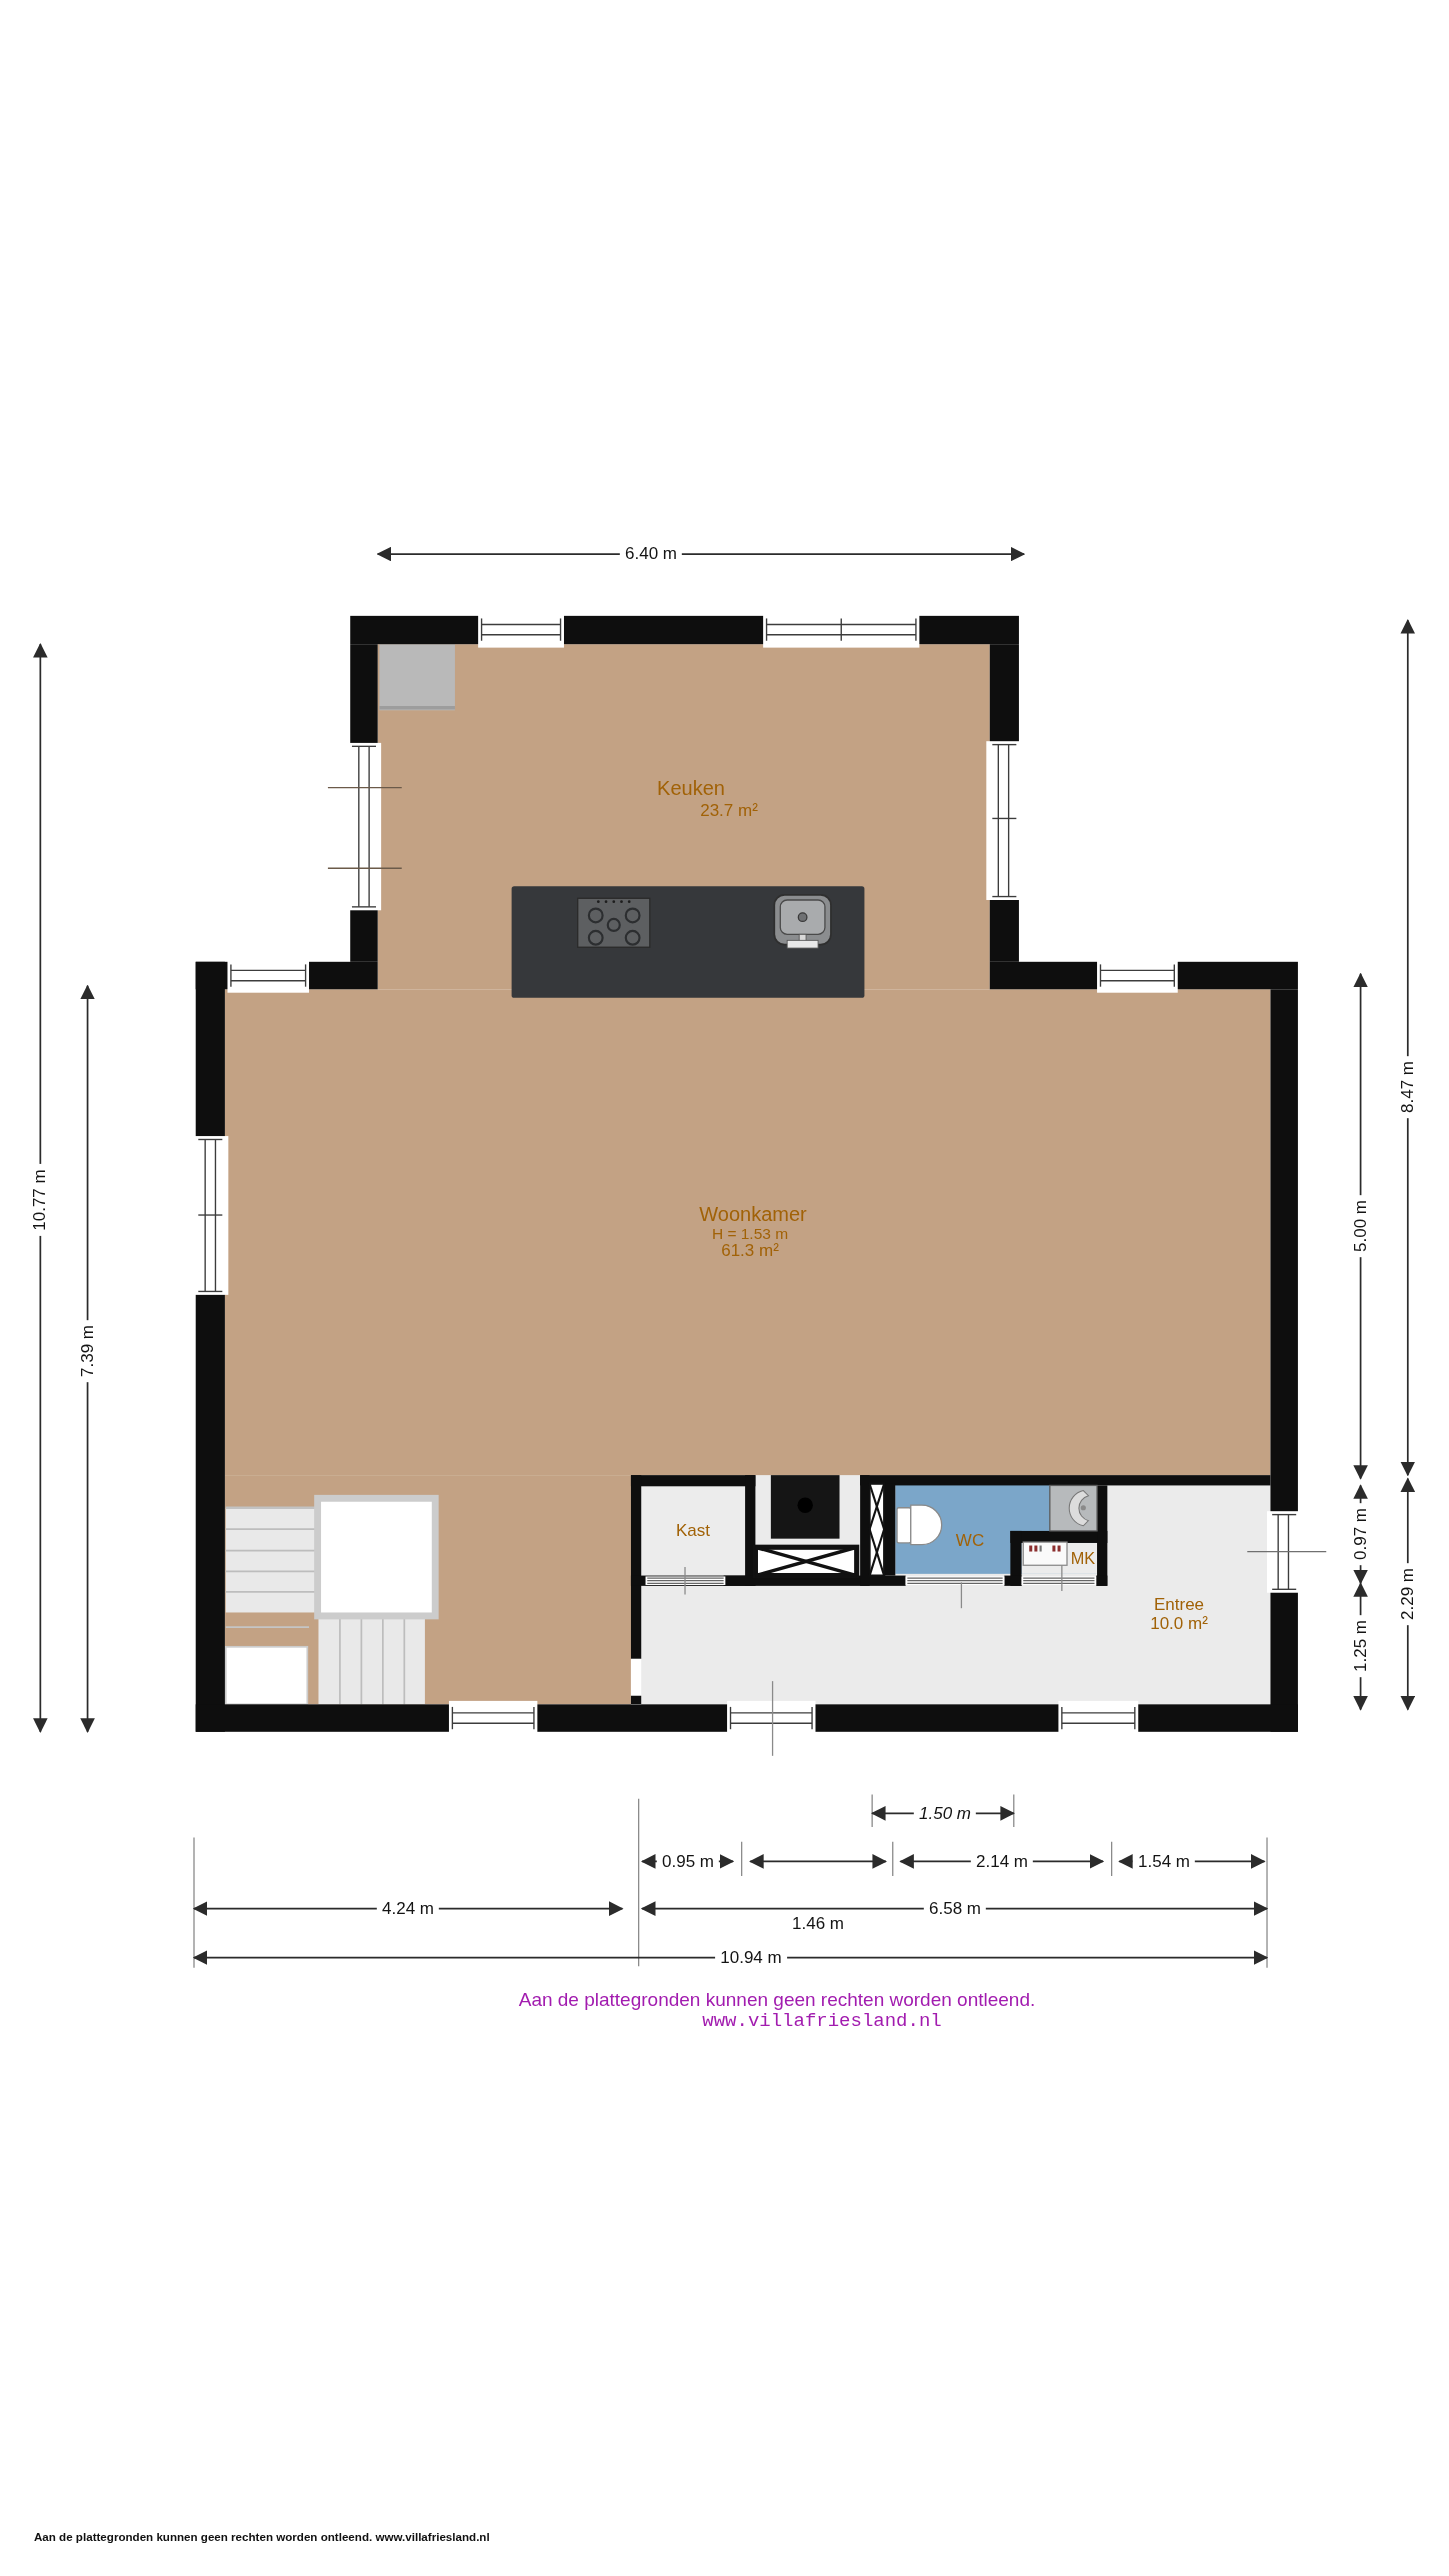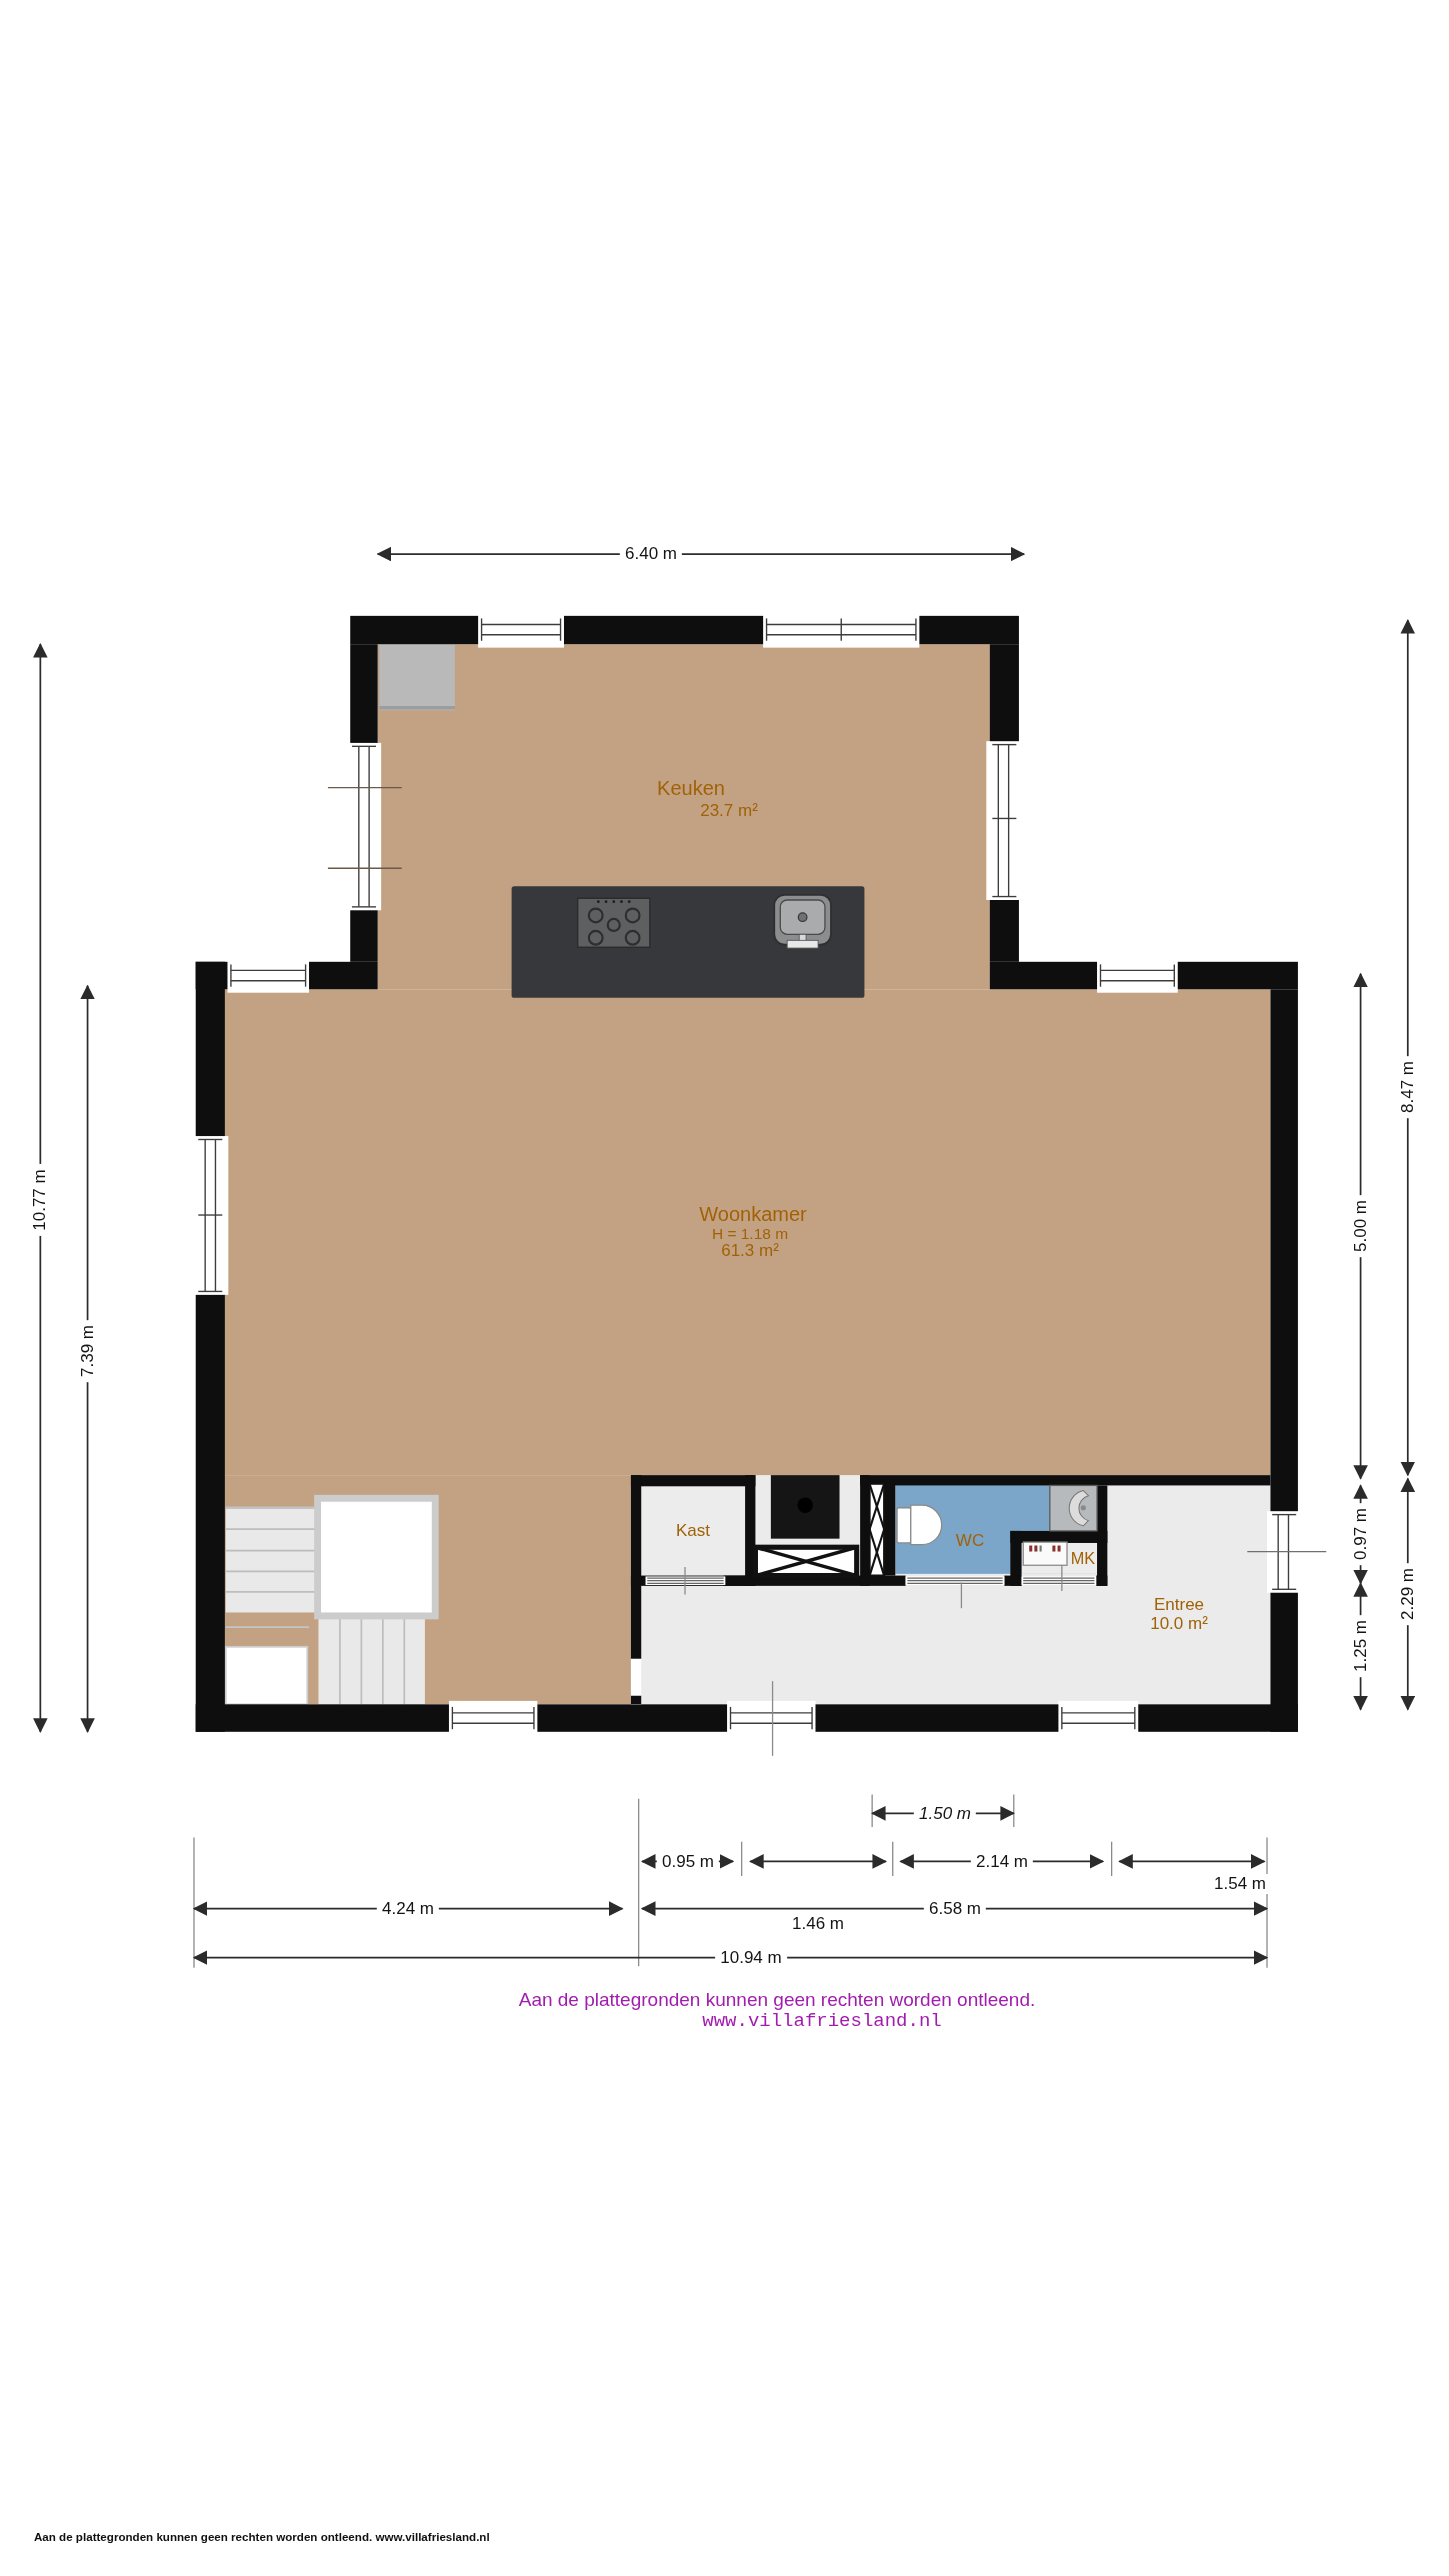--- a/index.html
+++ b/index.html
@@ -283,41 +283,41 @@
       <line x1="1304" y1="2168" x2="1473" y2="2168" marker-start="url(#ah)" marker-end="url(#ah)"></line>
       <line x1="226" y1="2223" x2="725" y2="2223" marker-start="url(#ah)" marker-end="url(#ah)"></line>
       <line x1="748" y1="2223" x2="1476" y2="2223" marker-start="url(#ah)" marker-end="url(#ah)"></line>
       <line x1="226" y1="2280" x2="1476" y2="2280" marker-start="url(#ah)" marker-end="url(#ah)"></line>
     </g>
   </svg>
 
   <div class="lbl room" style="left:691px;top:788px;">Keuken</div>
   <div class="lbl room-sub" style="left:729px;top:811px;">23.7 m²</div>
   <div class="lbl room" style="left:753px;top:1214px;">Woonkamer</div>
-  <div class="lbl" style="left:750px;top:1234px;font-size:15.5px;">H = 1.18 m</div>
+  <div class="lbl" style="left:750px;top:1234px;font-size:15.5px;">H = 1.53 m</div>
   <div class="lbl room-sub" style="left:750px;top:1251px;">61.3 m²</div>
   <div class="lbl room-small" style="left:693px;top:1531px;">Kast</div>
   <div class="lbl room-small" style="left:970px;top:1541px;">WC</div>
   <div class="lbl" style="left:1083px;top:1558px;font-size:16.3px;">MK</div>
   <div class="lbl room-small" style="left:1179px;top:1605px;">Entree</div>
   <div class="lbl room-small" style="left:1179px;top:1624px;">10.0 m²</div>
 
   <div class="lbl dim" style="left:651px;top:554px;">6.40 m</div>
   <div class="lbl dim rot" style="left:40px;top:1200px;">10.77 m</div>
   <div class="lbl dim rot" style="left:88px;top:1351px;">7.39 m</div>
   <div class="lbl dim rot" style="left:1408px;top:1087px;">8.47 m</div>
   <div class="lbl dim rot" style="left:1361px;top:1226px;">5.00 m</div>
   <div class="lbl dim rot" style="left:1361px;top:1534px;">0.97 m</div>
   <div class="lbl dim rot" style="left:1361px;top:1646px;">1.25 m</div>
   <div class="lbl dim rot" style="left:1408px;top:1594px;">2.29 m</div>
   <div class="lbl dim" style="left:945px;top:1814px;font-style:italic;">1.50 m</div>
   <div class="lbl dim" style="left:688px;top:1862px;">0.95 m</div>
   <div class="lbl dim" style="left:818px;top:1924px;">1.46 m</div>
   <div class="lbl dim" style="left:1002px;top:1862px;">2.14 m</div>
-  <div class="lbl dim" style="left:1240px;top:1862px;margin-top:22px;">1.54 m</div>
+  <div class="lbl dim" style="left:1164px;top:1862px;">1.54 m</div>
   <div class="lbl dim" style="left:408px;top:1909px;">4.24 m</div>
   <div class="lbl dim" style="left:955px;top:1909px;">6.58 m</div>
   <div class="lbl dim" style="left:751px;top:1958px;">10.94 m</div>
 
   <div class="lbl disclaimer" style="left:777px;top:2000px;">Aan de plattegronden kunnen geen rechten worden ontleend.</div>
   <div class="lbl disclaimer" style="left:822px;top:2021px;font-family:Liberation Mono, monospace;">www.villafriesland.nl</div>
   <div class="footer">Aan de plattegronden kunnen geen rechten worden ontleend. www.villafriesland.nl</div>
 
 </div>
 

